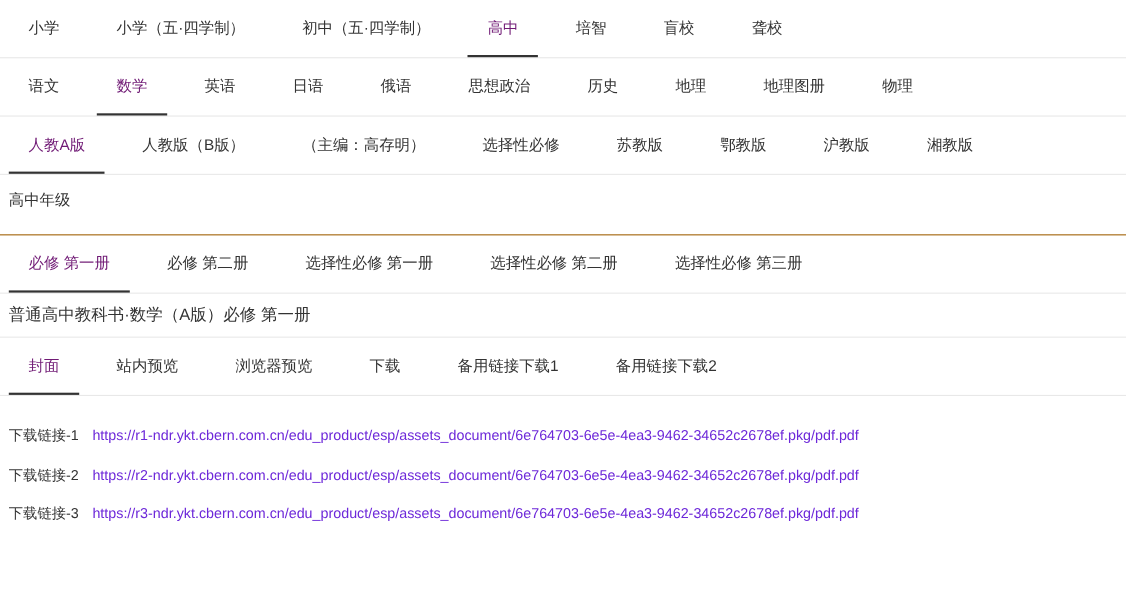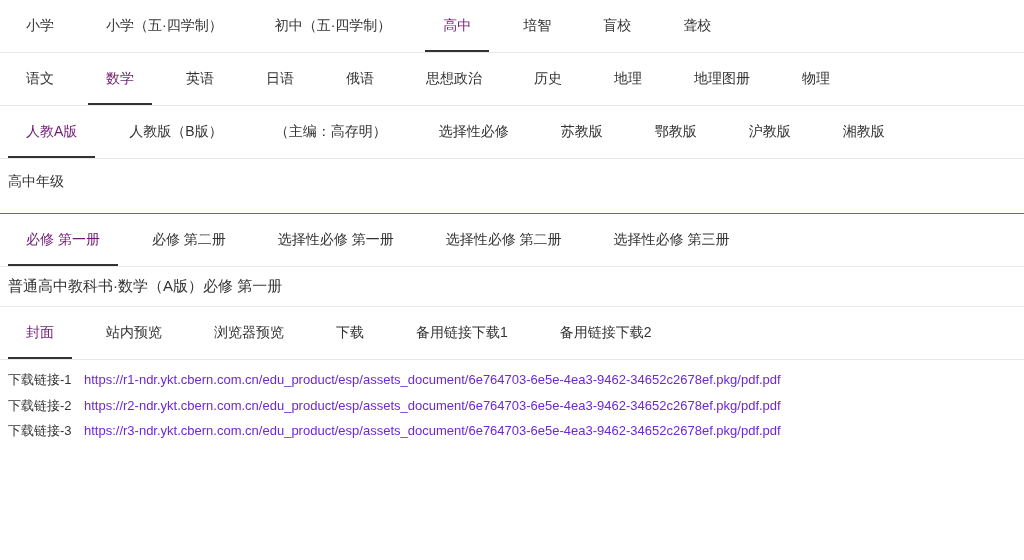--- a/index.html
+++ b/index.html
@@ -67,20 +67,21 @@
       padding: 10px 8px;
     }
 
     .link-line {
       display: flex;
       align-items: flex-start;
       margin-bottom: 6px;
       font-size: 13px;
       color: #333;
       line-height: 1.5;
+      margin-top: 16px;
     }
 
     .link-label {
       white-space: nowrap;
       margin-right: 8px;
       min-width: 68px;
       color: #333;
       font-weight: 500;
     }
 

